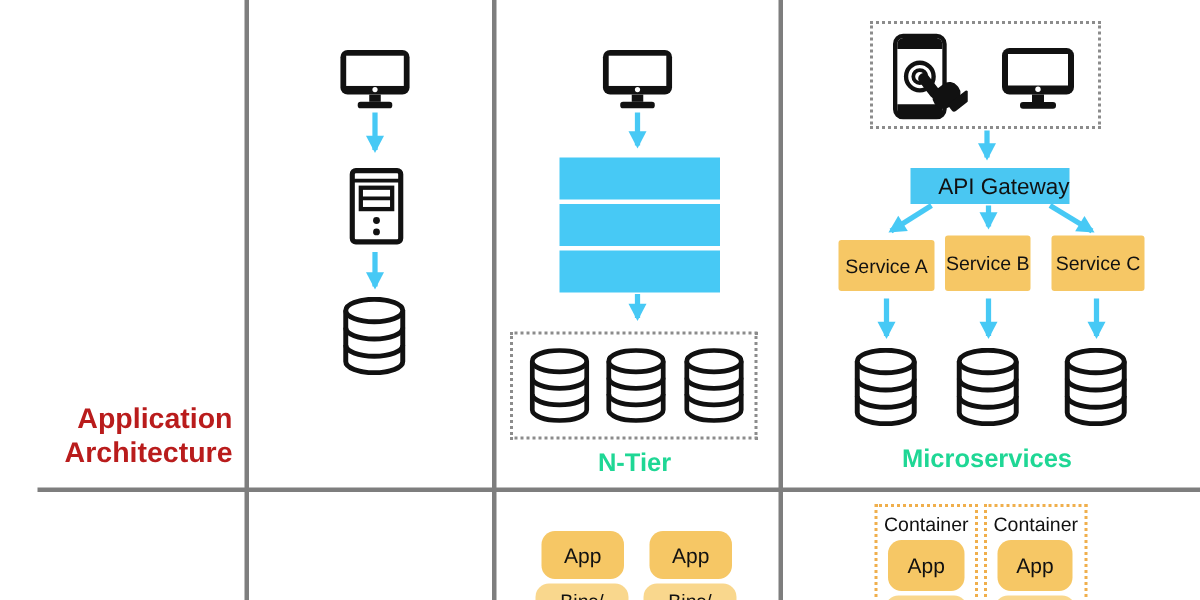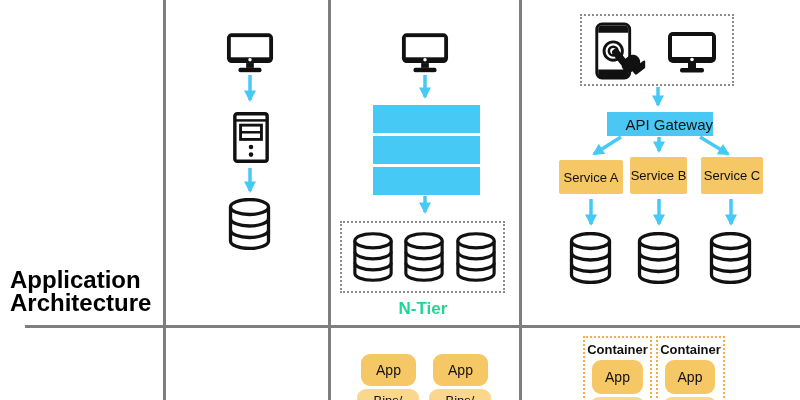--- a/index.html
+++ b/index.html
@@ -9,32 +9,32 @@
   }
   
   .vline{position:absolute;top:0;width:3px;height:400px;background:#7e7e7e;}
   .hline{position:absolute;left:25px;top:325px;width:775px;height:3px;background:#7e7e7e;}
   
   .glabel{
     position:absolute;color:#1fd795;font-weight:bold;font-size:17px;
     transform:translateX(-50%);white-space:nowrap;
   }
   .rowhead{
-    position:absolute;left:10px;top:268px;width:145px;text-align:left;
-    color:#000000;font-weight:bold;font-size:24px;line-height:23px;
+    position:absolute;left:10px;top:268px;width:145px;text-align:right;
+    color:#b91c1c;font-weight:bold;font-size:19px;line-height:23px;
   }
   
   .bar{position:absolute;left:373px;width:107px;height:28px;background:#47c9f5;}
   
   .dotgray{position:absolute;border:2px dotted #8c8c8c;}
   .container-box{
     position:absolute;border:2px dotted #f0af4c;background:#fff;
     font-size:13px;text-align:center;
   }
-  .container-title{display:block;padding-top:4px;font-weight:bold;}
+  .container-title{display:block;padding-top:4px;}
   
   .svc{
     position:absolute;background:#f6c765;border-radius:2px;
     display:flex;align-items:center;justify-content:center;text-align:center;
     font-size:13px;line-height:15px;color:#111;
   }
   .gateway{
     position:absolute;left:607px;top:112px;width:106px;height:24px;background:#4ac7f2;
     display:flex;align-items:center;justify-content:flex-end;font-size:15px;color:#111;
   }
@@ -92,20 +92,21 @@
   </svg>
 
   <div class="vline" style="left:163px"></div>
   <div class="vline" style="left:328px"></div>
   <div class="vline" style="left:519px"></div>
   <div class="hline"></div>
 
   <div class="rowhead">Application Architecture</div>
 
   <div class="glabel" style="left:423px;top:299px">N-Tier</div>
+  <div class="glabel" style="left:658px;top:296px">Microservices</div>
 
   <svg class="icon" style="left:226px;top:32px" width="48" height="41" viewBox="0 0 50 42">
       <use href="#sym-monitor"></use>
     </svg>
   <svg class="icon" style="left:232px;top:110px" width="38" height="55" viewBox="0 0 40 56">
       <use href="#sym-server"></use>
     </svg>
   <svg class="icon" style="left:227px;top:198px" width="45" height="52" viewBox="0 0 44 52">
       <use href="#sym-db"></use>
     </svg>

